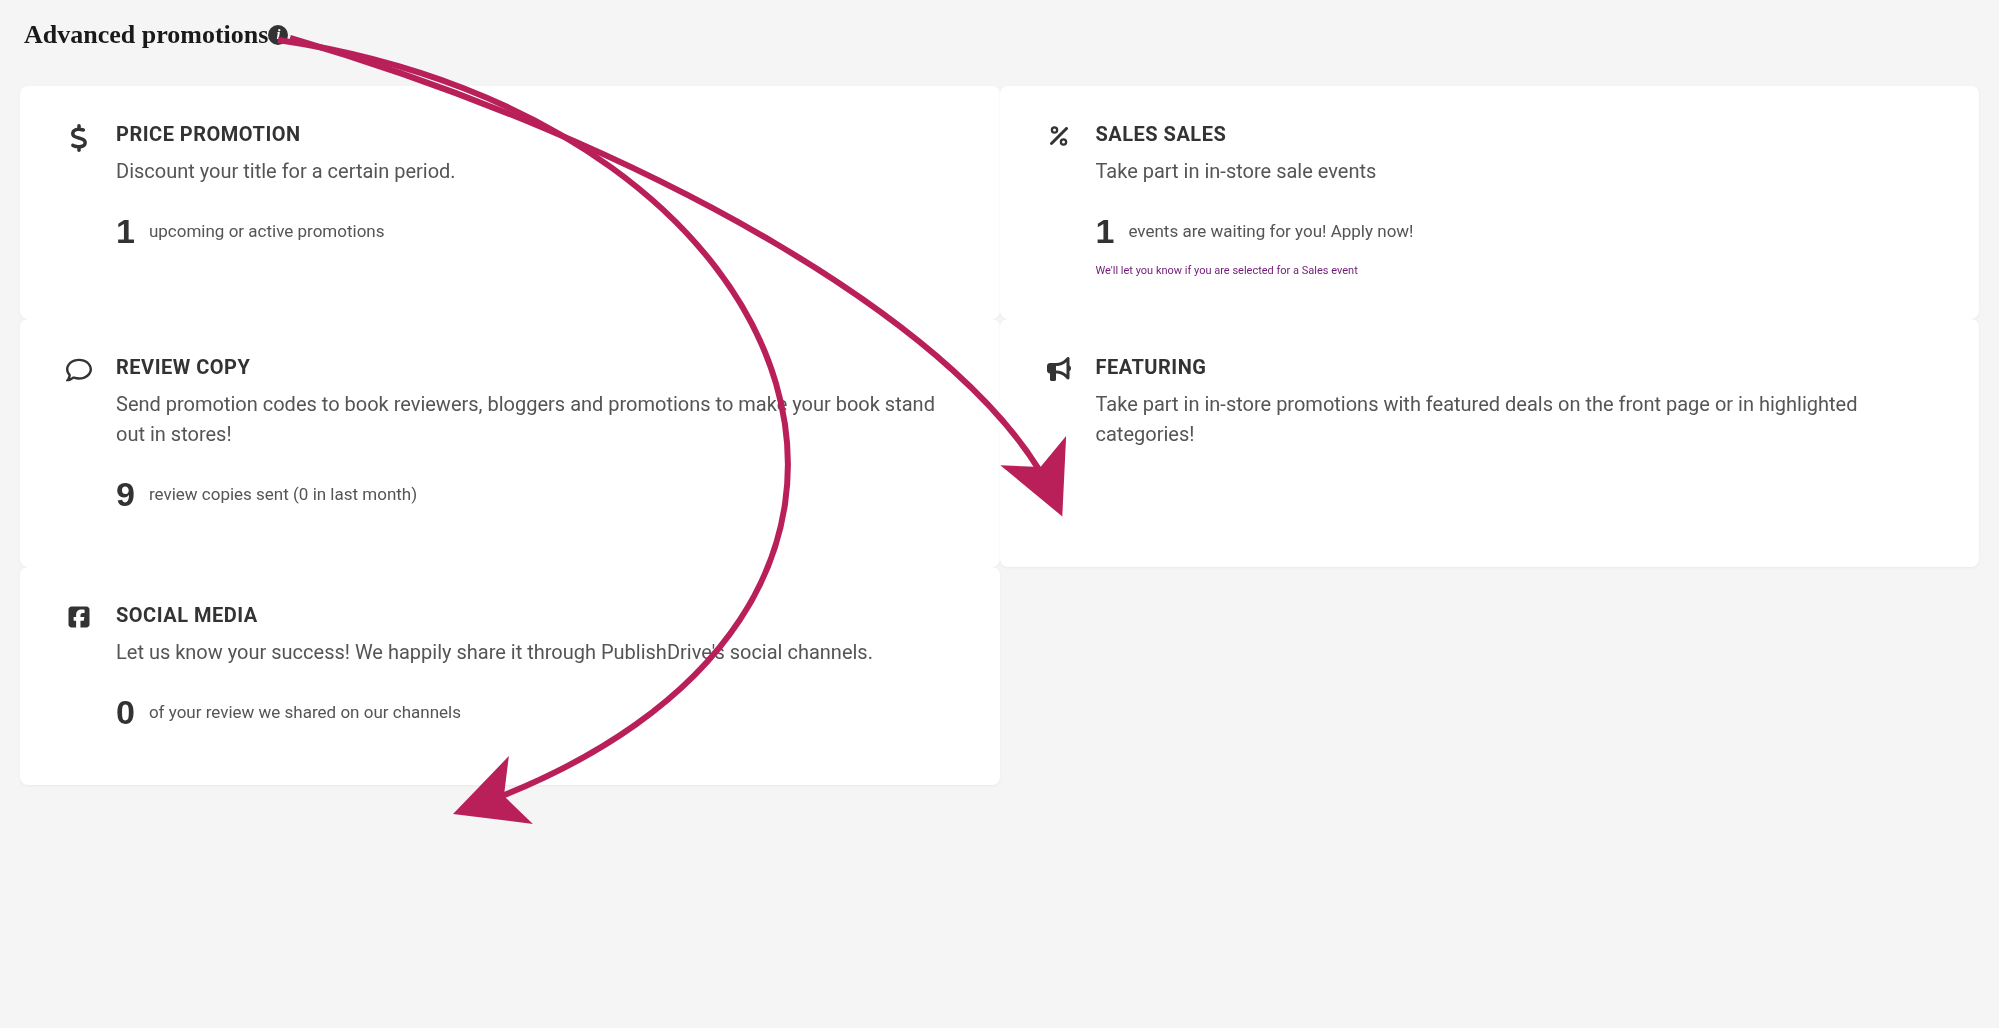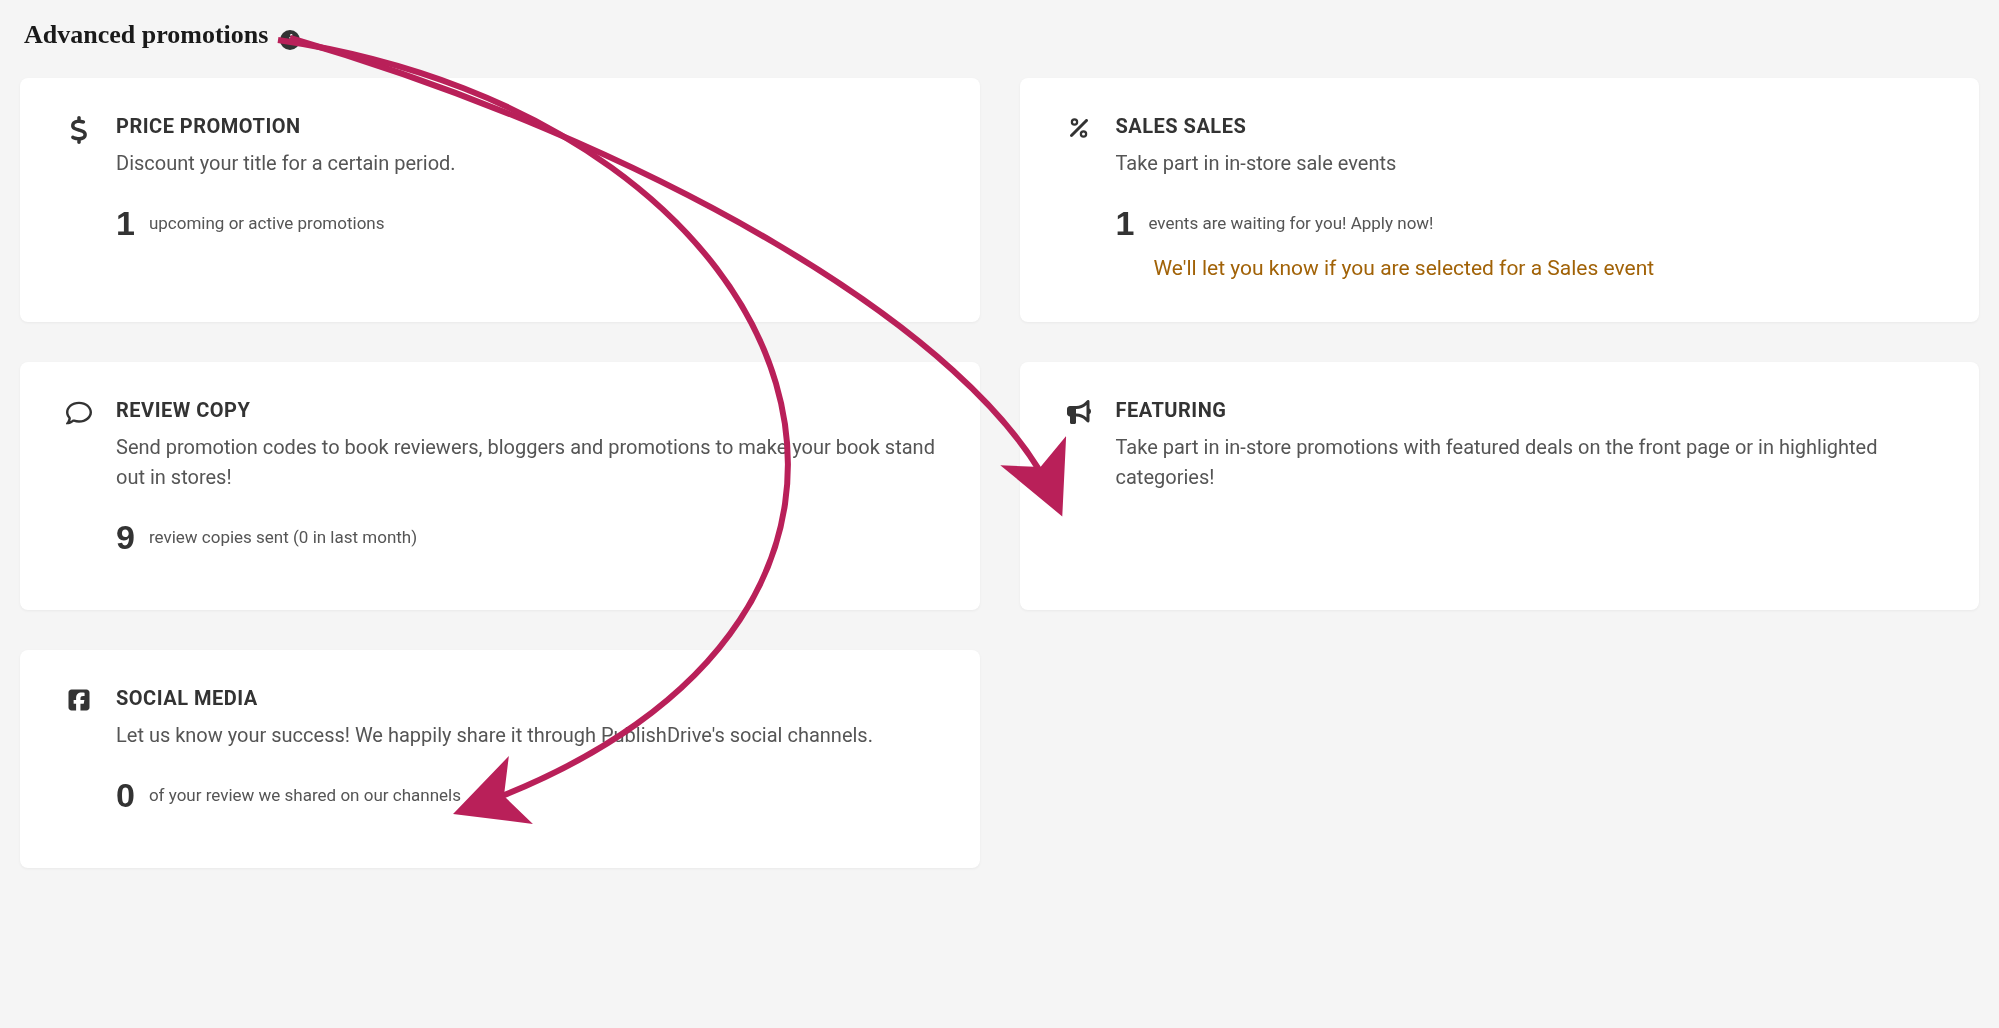--- a/index.html
+++ b/index.html
@@ -10,43 +10,42 @@
   width: 1999px;
   height: 1028px;
   position: relative;
 }
 .page-title {
   font-family: Georgia, 'Times New Roman', serif;
   font-weight: 700;
   font-size: 26px;
   color: #1a1a1a;
   display: flex;
-  align-items: flex-end;
-  gap: 12px;
-  margin-bottom: 28px;
+  align-items: center;
+  gap: 0;
+  margin-bottom: 36px;
   padding-left: 4px;
 }
 .info-icon {
   width: 20px;
   height: 20px;
   border-radius: 50%;
   background: #333;
   color: #fff;
   display: inline-flex;
   align-items: center;
   justify-content: center;
   font-family: Georgia, serif;
   font-style: italic;
   font-weight: bold;
   font-size: 14px;
 }
 .grid {
   display: grid;
   grid-template-columns: 1fr 1fr;
-  gap: 40px;
   max-width: 1960px;
 }
 .card {
   background: #fff;
   border-radius: 8px;
   padding: 36px 44px 42px 44px;
   box-shadow: 0 1px 3px rgba(0,0,0,0.05);
 }
 .card-header {
   display: flex;
@@ -85,24 +84,23 @@
   margin-bottom: 14px;
 }
 .stat-number {
   font-weight: 800;
   font-size: 34px;
   color: #333;
   font-family: 'Arial Black', Arial, sans-serif;
   line-height: 1;
 }
 .note {
-  font-size: 21px;
-  color: #a16207;
+  font-size: 11px;
+  color: #701a75;
   margin-top: 16px;
-  margin-left: 38px;
 }
 .arrows {
   position: absolute;
   top: 0; left: 0;
   pointer-events: none;
 }
 </style>
 </head>
 <body>
 

